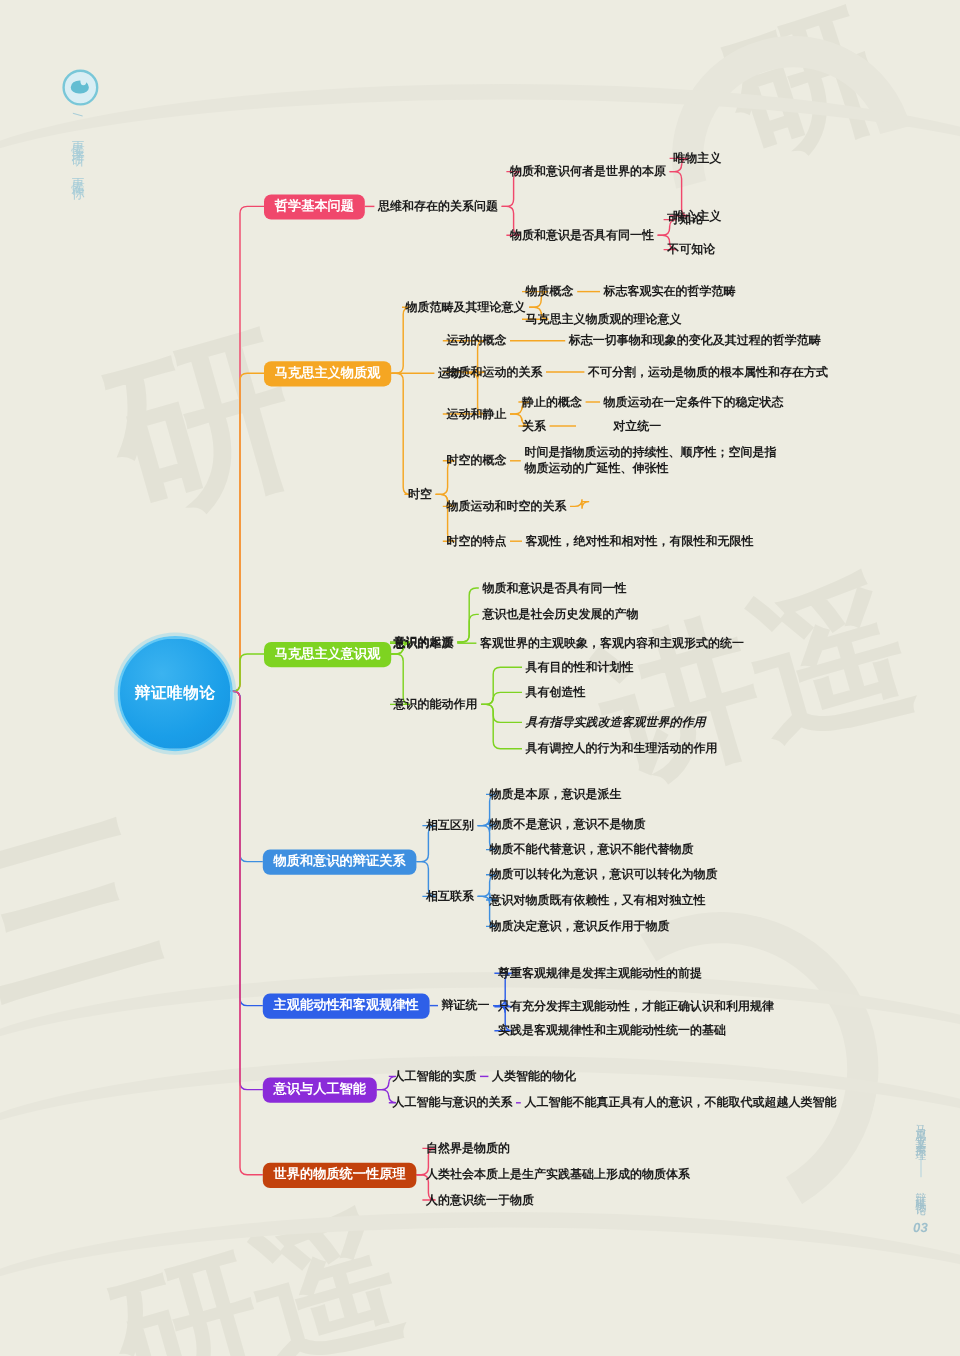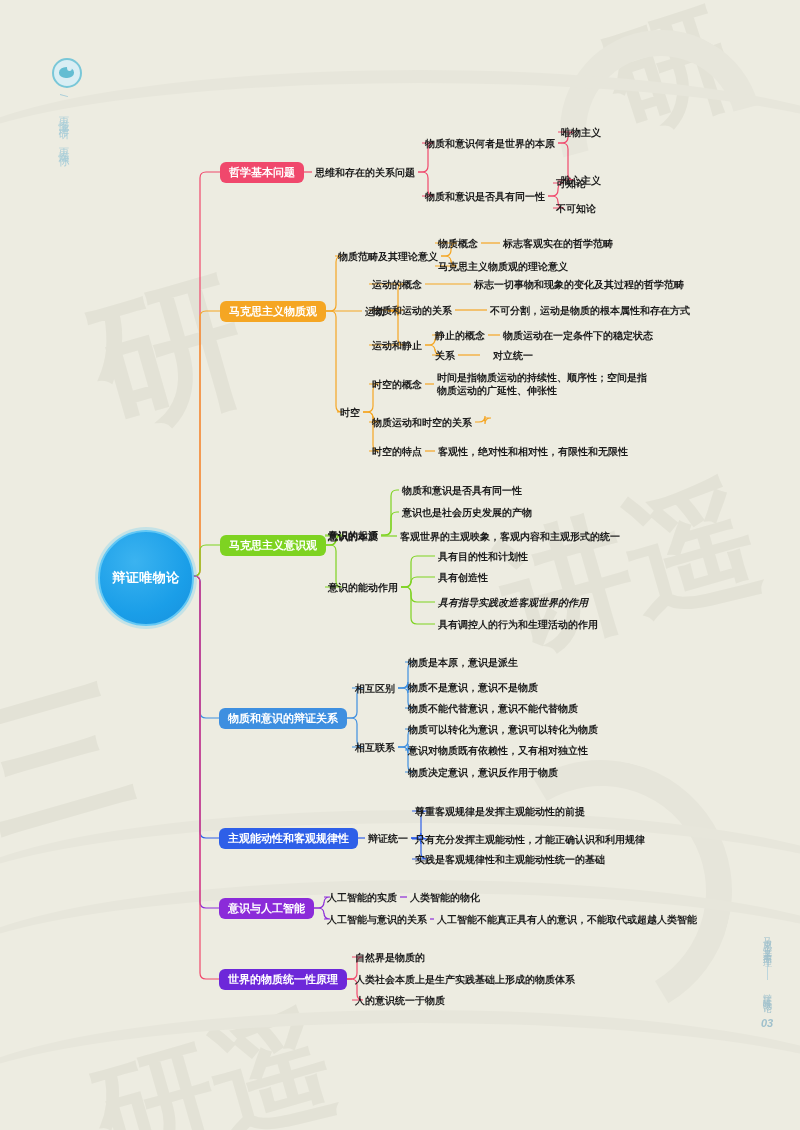--- a/index.html
+++ b/index.html
@@ -197,21 +197,21 @@
       <div class="txt" style="left: 438px; top: 259.5px;">马克思主义物质观的理论意义</div>
       <div class="txt" style="left: 365px; top: 304.5px;">运动</div>
       <div class="txt" style="left: 372px; top: 277.5px;">运动的概念</div>
       <div class="txt" style="left: 474px; top: 277.5px;">标志一切事物和现象的变化及其过程的哲学范畴</div>
       <div class="txt" style="left: 372px; top: 303.5px;">物质和运动的关系</div>
       <div class="txt" style="left: 490px; top: 303.5px;">不可分割，运动是物质的根本属性和存在方式</div>
       <div class="txt" style="left: 372px; top: 338.5px;">运动和静止</div>
       <div class="txt" style="left: 435px; top: 328.5px;">静止的概念</div>
       <div class="txt" style="left: 503px; top: 328.5px;">物质运动在一定条件下的稳定状态</div>
       <div class="txt" style="left: 435px; top: 348.5px;">关系</div>
-      <div class="txt" style="left: 493px; top: 348.5px;">对立统一</div>
+      <div class="txt" style="left: 511px; top: 348.5px;">对立统一</div>
       <div class="txt" style="left: 340px; top: 405.5px;">时空</div>
       <div class="txt" style="left: 372px; top: 377.5px;">时空的概念</div>
       <div class="txt wrap" style="left: 437px; width: 215px; top: 371px;">时间是指物质运动的持续性、顺序性；空间是指物质运动的广延性、伸张性</div>
       <div class="txt" style="left: 372px; top: 415.5px;">物质运动和时空的关系</div>
       <div class="txt" style="left: 372px; top: 444.5px;">时空的特点</div>
       <div class="txt" style="left: 438px; top: 444.5px;">客观性，绝对性和相对性，有限性和无限性</div>
       <div class="lnode" style="background: rgb(126, 211, 33); left: 220px; top: 534.5px;"><span>马克思主义意识观</span></div>
       <div class="txt" style="left: 328px; top: 528.5px;">意识的起源</div>
       <div class="txt" style="left: 402px; top: 483.5px;">物质和意识是否具有同一性</div>
       <div class="txt" style="left: 402px; top: 505.5px;">意识也是社会历史发展的产物</div>
@@ -234,19 +234,19 @@
       <div class="lnode" style="background: rgb(46, 95, 232); left: 219px; top: 827.5px;"><span>主观能动性和客观规律性</span></div>
       <div class="txt" style="left: 368px; top: 831.5px;">辩证统一</div>
       <div class="txt" style="left: 415px; top: 804.5px;">尊重客观规律是发挥主观能动性的前提</div>
       <div class="txt" style="left: 415px; top: 832.5px;">只有充分发挥主观能动性，才能正确认识和利用规律</div>
       <div class="txt" style="left: 415px; top: 852.5px;">实践是客观规律性和主观能动性统一的基础</div>
       <div class="lnode" style="background: rgb(139, 43, 217); left: 219px; top: 897.5px;"><span>意识与人工智能</span></div>
       <div class="txt" style="left: 327px; top: 890.5px;">人工智能的实质</div>
       <div class="txt" style="left: 410px; top: 890.5px;">人类智能的物化</div>
       <div class="txt" style="left: 327px; top: 912.5px;">人工智能与意识的关系</div>
       <div class="txt" style="left: 437px; top: 912.5px;">人工智能不能真正具有人的意识，不能取代或超越人类智能</div>
-      <div class="lnode" style="background: #6d28d9; left: 219px; top: 968.5px;"><span>世界的物质统一性原理</span></div>
+      <div class="lnode" style="background: #c2410c; left: 219px; top: 968.5px;"><span>世界的物质统一性原理</span></div>
       <div class="txt" style="left: 355px; top: 950.5px;">自然界是物质的</div>
       <div class="txt" style="left: 355px; top: 972.5px;">人类社会本质上是生产实践基础上形成的物质体系</div>
       <div class="txt" style="left: 355px; top: 993.5px;">人的意识统一于物质</div>
     </div>
 
 </div>
 
 </body></html>

